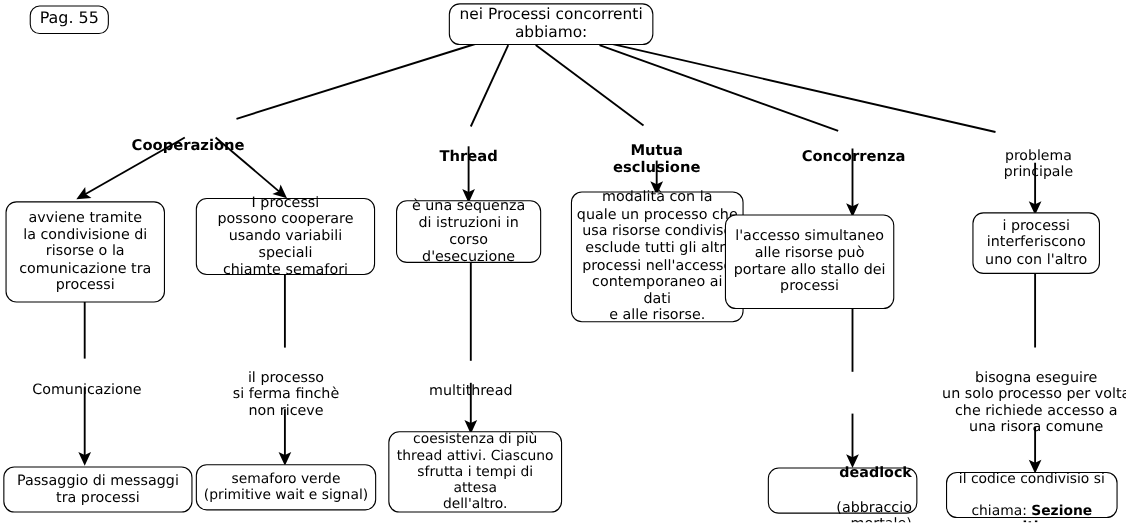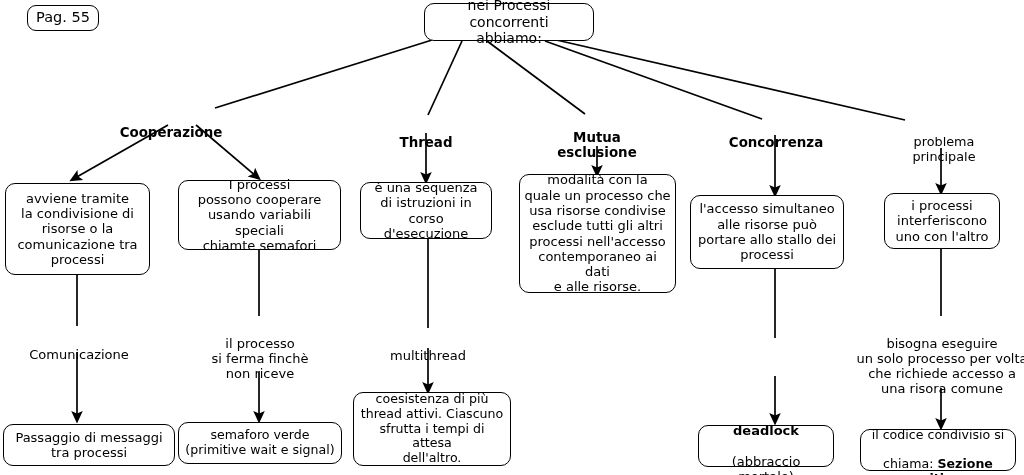--- a/index.html
+++ b/index.html
@@ -123,21 +123,21 @@
 
       <line x1="941" y1="249" x2="941" y2="316"></line>
       <line x1="941" y1="388" x2="941" y2="424" marker-end="url(#arrow)"></line>
     </g>
   </svg>
 
   <div class="node pagetag" style="left:27px; top:5px; width:72px; height:26px;">
     <span class="node-inner">Pag. 55</span>
   </div>
 
-  <div class="node root" style="left:424px; top:3px; width:170px; height:38px;">
+  <div class="node root" style="left:408px; top:3px; width:186px; height:38px;">
     <span class="node-inner">nei Processi concorrenti
 abbiamo:</span>
   </div>
 
   <div class="linklabel lbl-main" style="left:106px; top:109px; width:130px;">
     <span>Cooperazione</span>
   </div>
   <div class="linklabel lbl-main" style="left:378px; top:119px; width:96px;">
     <span>Thread</span>
   </div>
@@ -195,21 +195,21 @@
   <div class="node leaf" style="left:519px; top:174px; width:157px; height:119px;">
     <span class="node-inner">modalità con la
 quale un processo che
 usa risorse condivise
 esclude tutti gli altri
 processi nell'accesso
 contemporaneo ai dati
 e alle risorse.</span>
   </div>
 
-  <div class="node leaf" style="left:690px; top:195px; width:154px; height:74px;">
+  <div class="node leaf" style="left:659px; top:195px; width:154px; height:86px;">
     <span class="node-inner">l'accesso simultaneo
 alle risorse può
 portare allo stallo dei
 processi</span>
   </div>
 
   <div class="node leaf" style="left:884px; top:193px; width:116px; height:56px;">
     <span class="node-inner">i processi
 interferiscono
 uno con l'altro</span>
@@ -225,21 +225,21 @@
 (primitive wait e signal)</span>
   </div>
 
   <div class="node leaf-sm" style="left:353px; top:392px; width:158px; height:74px;">
     <span class="node-inner">coesistenza di più
 thread attivi. Ciascuno
 sfrutta i tempi di attesa
 dell'altro.</span>
   </div>
 
-  <div class="node leaf" style="left:698px; top:425px; width:136px; height:42px;">
+  <div class="node leaf" style="left:698px; top:425px; width:136px; height:42px;text-align:right;">
     <span class="node-inner">
       <span class="strong">deadlock</span><br>
       <span>(abbraccio mortale)</span>
     </span>
   </div>
 
   <div class="node leaf-sm" style="left:860px; top:429px; width:156px; height:42px;">
     <span class="node-inner">
       <span>il codice condivisio si</span><br>
       <span>chiama: </span><span class="strong">Sezione critica</span>

